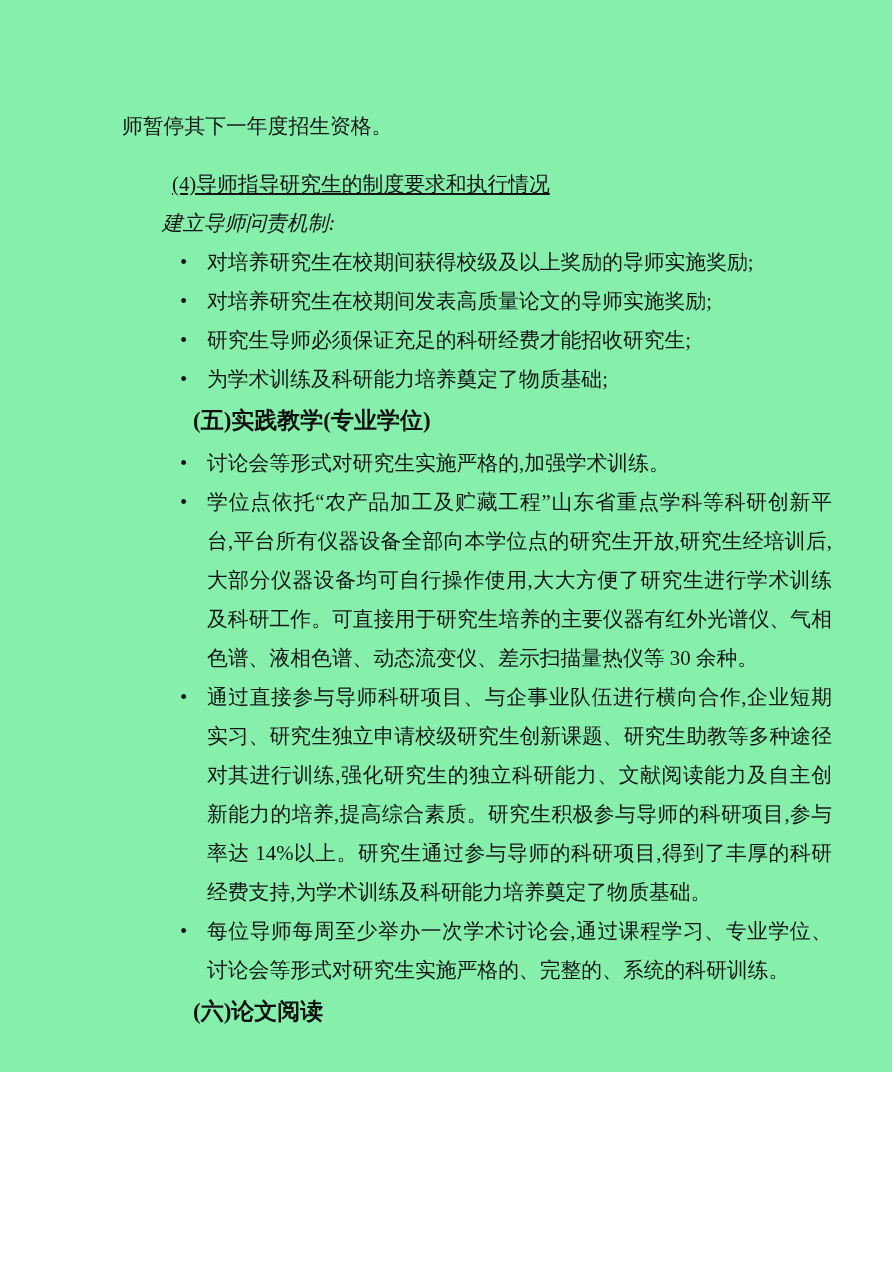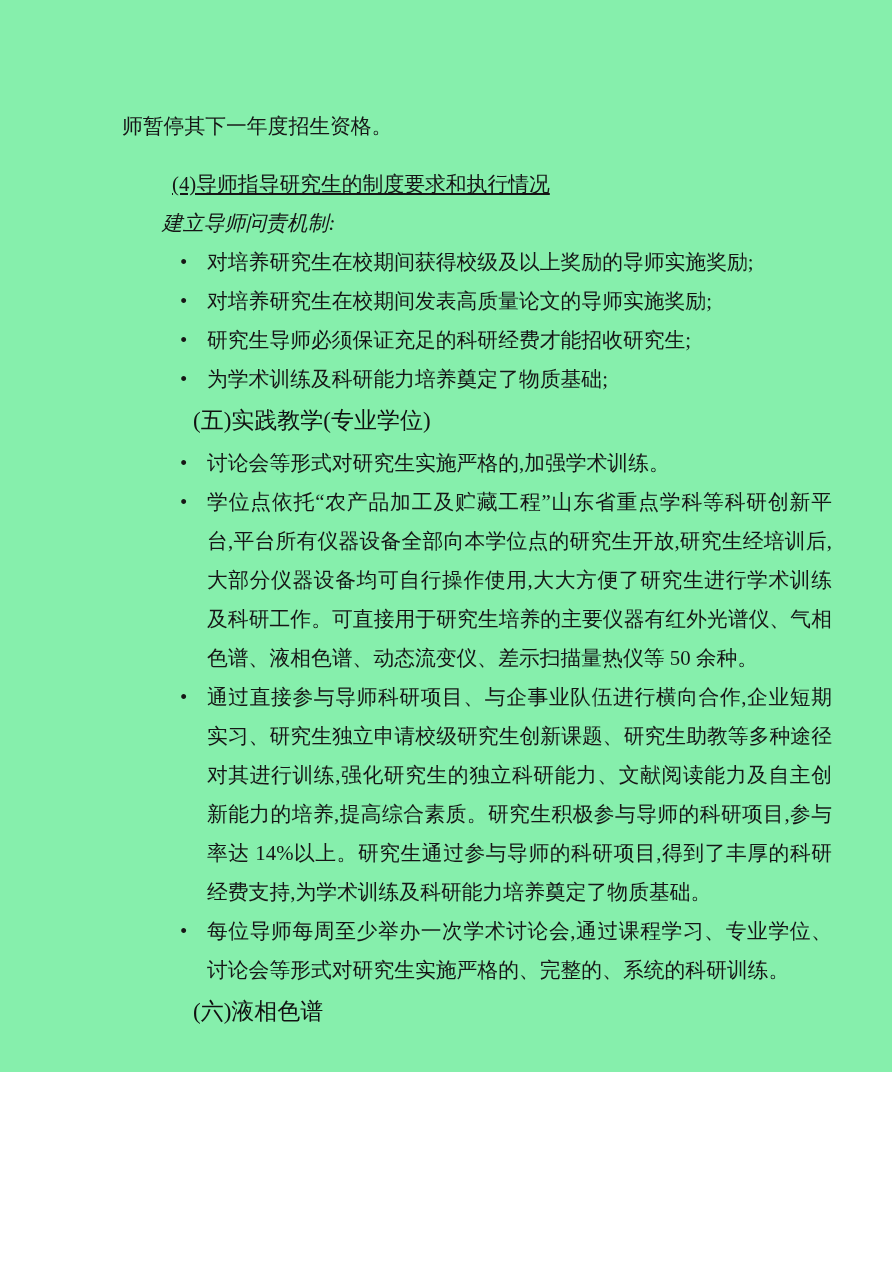--- a/index.html
+++ b/index.html
@@ -54,21 +54,21 @@
   }
   .li-text {
     display: block;
     text-align: justify;
   }
   .section-heading {
     margin: 0;
     padding-left: 71px;
     font-size: 23px;
     line-height: 45px;
-    font-weight: normal;
+    font-weight: bold;
     color: #111111;
   }
   .page-number {
     position: absolute;
     left: 0;
     right: 0;
     top: 1140px;
     text-align: left;
     font-family: "Liberation Sans", "DejaVu Sans", sans-serif;
     font-size: 14px;
@@ -107,29 +107,29 @@
 
   <h2 class="section-heading">(五)实践教学(专业学位)</h2>
 
   <ul class="bullets">
     <li>
       <span class="bullet">•</span>
       <span class="li-text">讨论会等形式对研究生实施严格的,加强学术训练。</span>
     </li>
     <li>
       <span class="bullet">•</span>
-      <span class="li-text">学位点依托“农产品加工及贮藏工程”山东省重点学科等科研创新平台,平台所有仪器设备全部向本学位点的研究生开放,研究生经培训后,大部分仪器设备均可自行操作使用,大大方便了研究生进行学术训练及科研工作。可直接用于研究生培养的主要仪器有红外光谱仪、气相色谱、液相色谱、动态流变仪、差示扫描量热仪等 50 余种。</span>
+      <span class="li-text">学位点依托“农产品加工及贮藏工程”山东省重点学科等科研创新平台,平台所有仪器设备全部向本学位点的研究生开放,研究生经培训后,大部分仪器设备均可自行操作使用,大大方便了研究生进行学术训练及科研工作。可直接用于研究生培养的主要仪器有红外光谱仪、气相色谱、液相色谱、动态流变仪、差示扫描量热仪等 30 余种。</span>
     </li>
     <li>
       <span class="bullet">•</span>
       <span class="li-text">通过直接参与导师科研项目、与企事业队伍进行横向合作,企业短期实习、研究生独立申请校级研究生创新课题、研究生助教等多种途径对其进行训练,强化研究生的独立科研能力、文献阅读能力及自主创新能力的培养,提高综合素质。研究生积极参与导师的科研项目,参与率达 14%以上。研究生通过参与导师的科研项目,得到了丰厚的科研经费支持,为学术训练及科研能力培养奠定了物质基础。</span>
     </li>
     <li>
       <span class="bullet">•</span>
       <span class="li-text">每位导师每周至少举办一次学术讨论会,通过课程学习、专业学位、讨论会等形式对研究生实施严格的、完整的、系统的科研训练。</span>
     </li>
   </ul>
 
-  <h2 class="section-heading">(六)液相色谱</h2>
+  <h2 class="section-heading">(六)论文阅读</h2>
 
   <div class="page-number">15</div>
 
 </div>
 
 </body></html>

